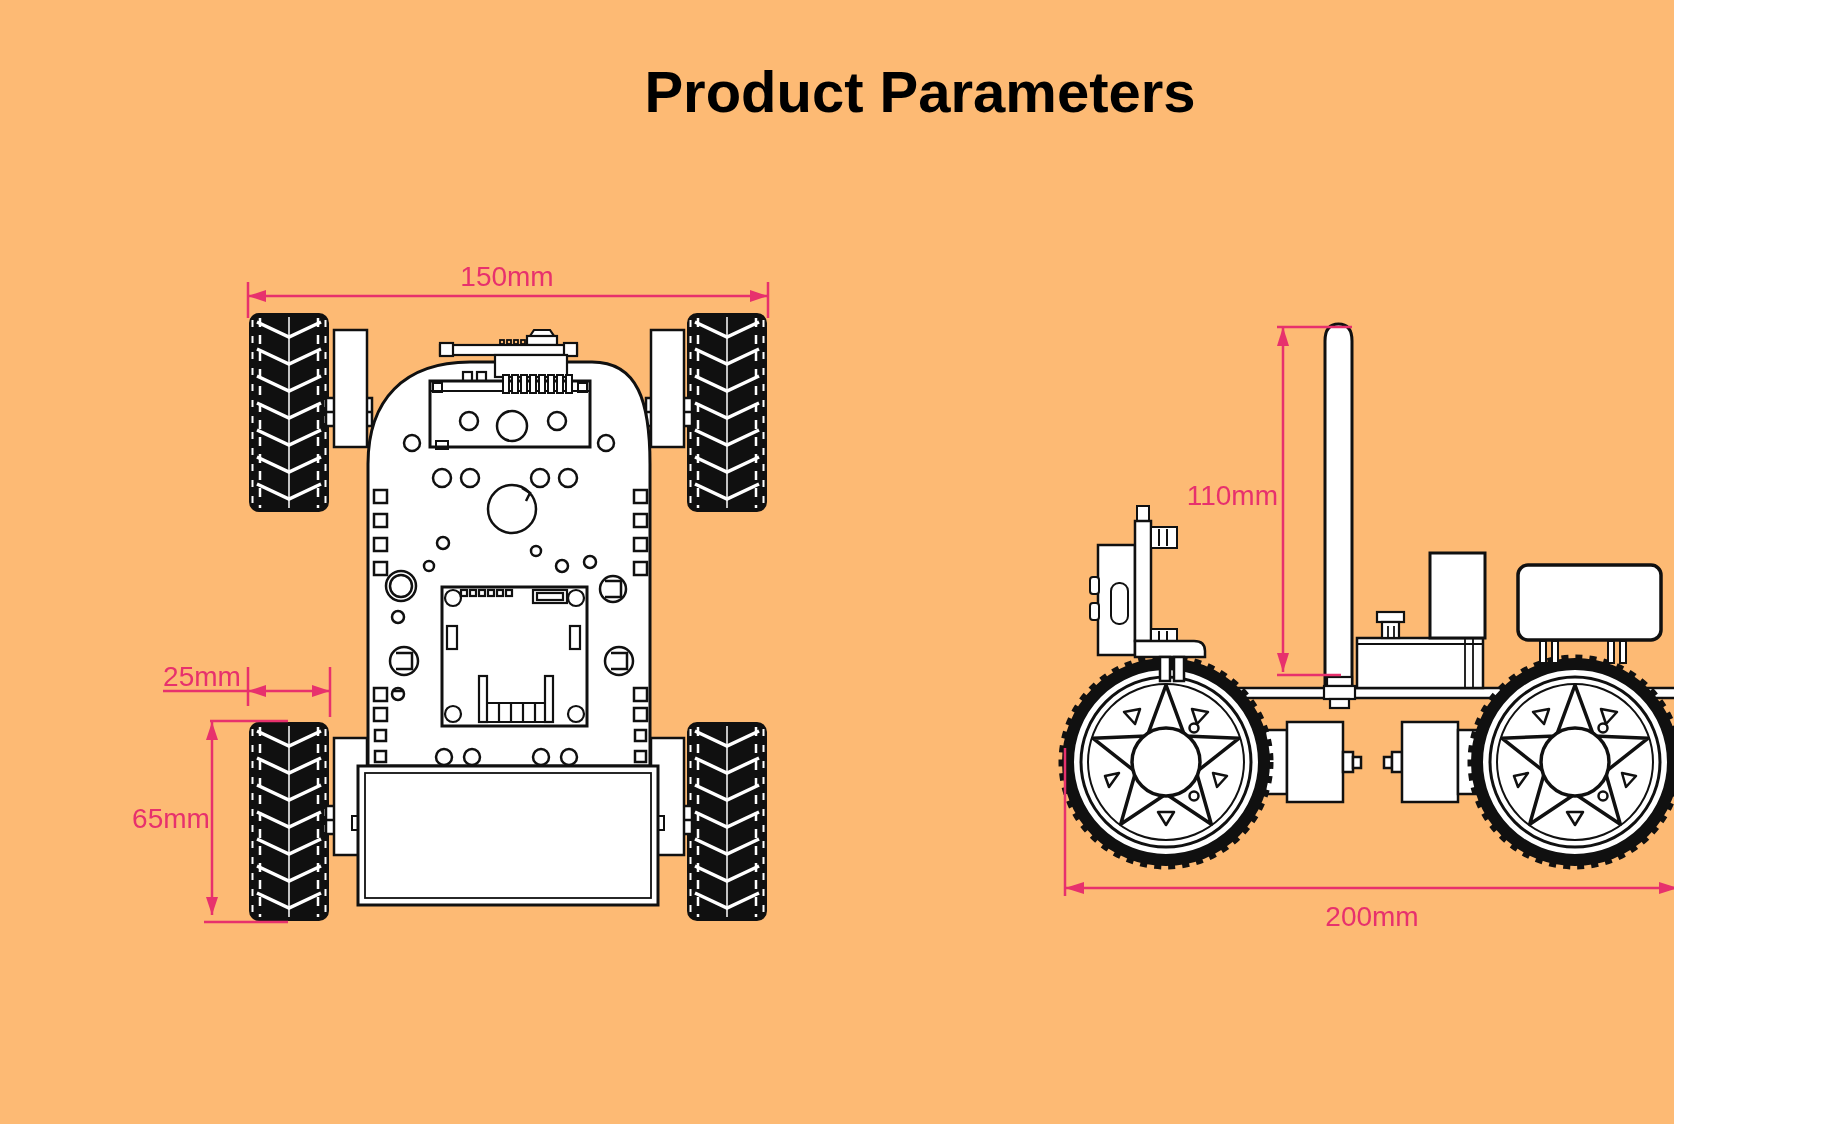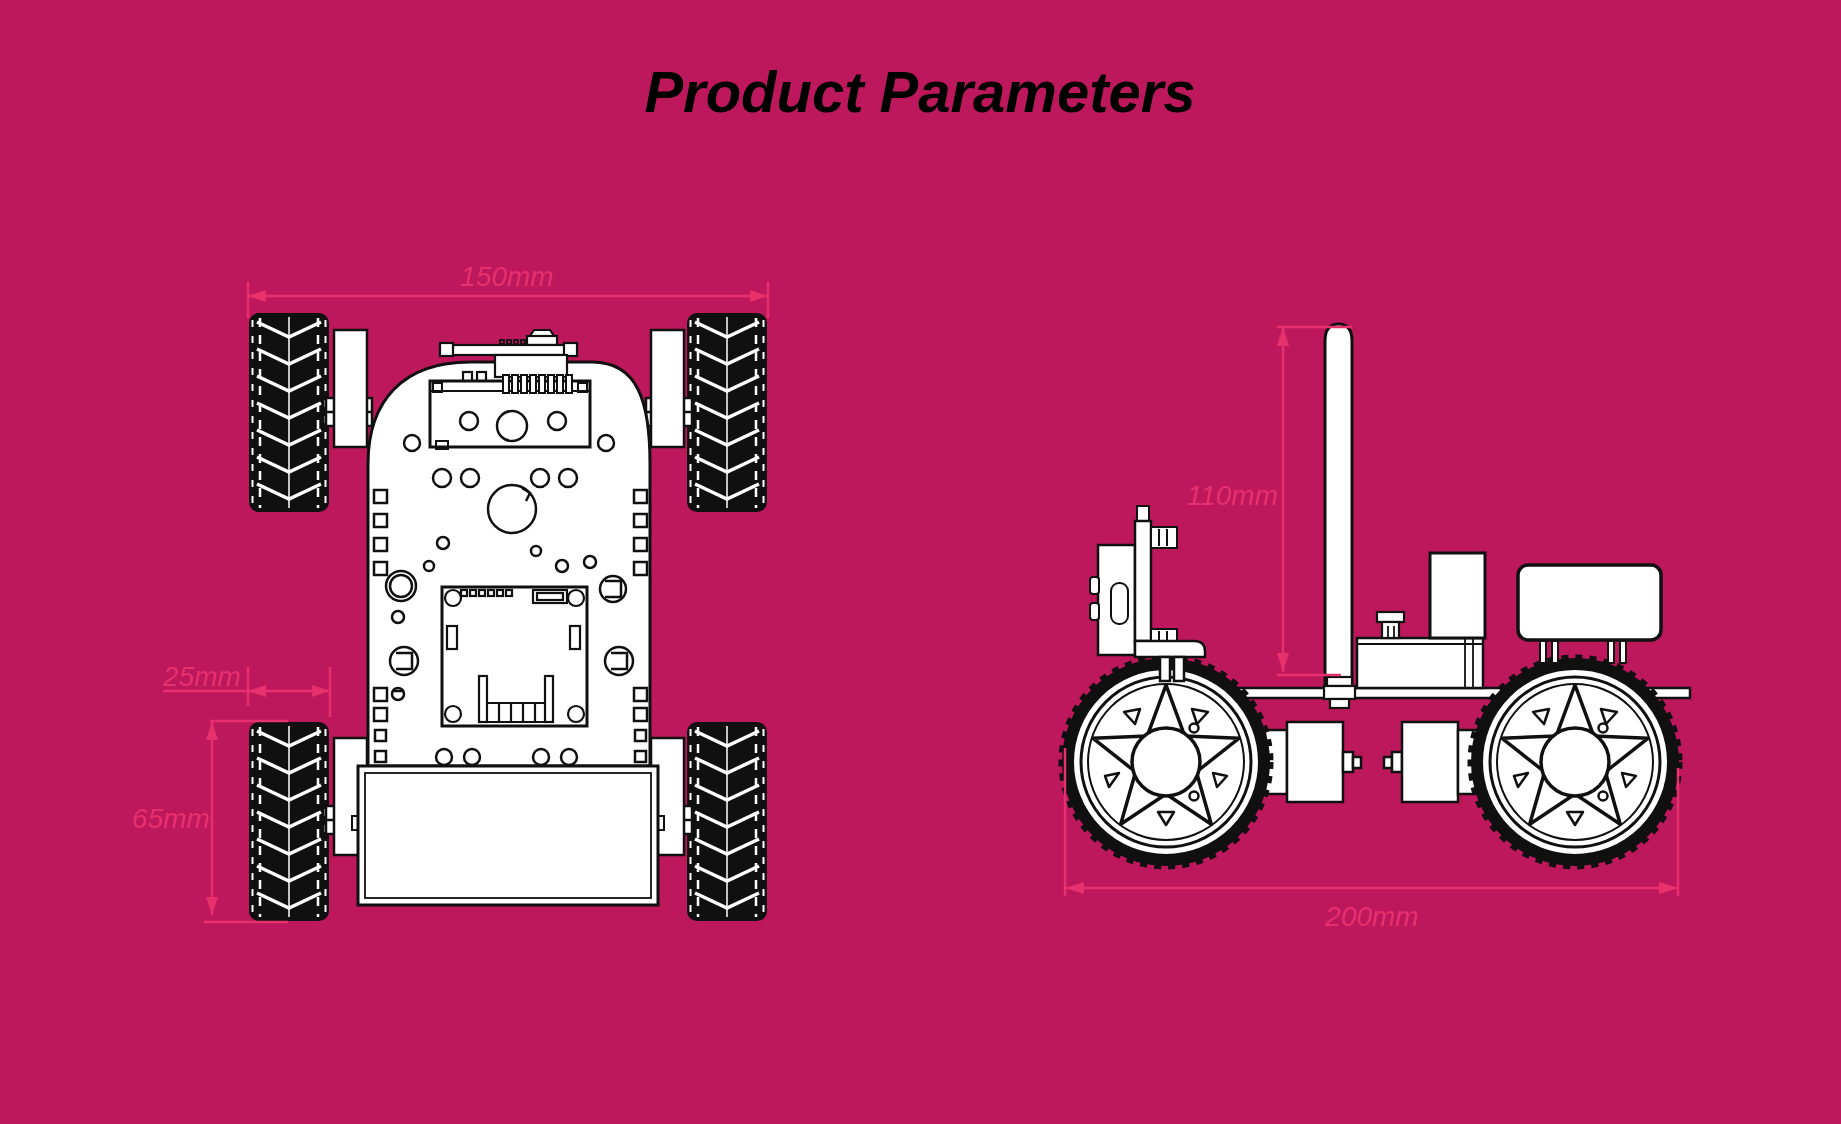--- a/index.html
+++ b/index.html
@@ -1,17 +1,17 @@
 <!DOCTYPE html>
 <html><head>
 <meta charset="utf-8">
 <style>
   html,body{margin:0;padding:0;background:#ffffff;}
   body{font-family:"Liberation Sans", sans-serif;}
-  .stage{position:relative;width:1841px;height:1124px;background:#be185d;overflow:hidden;font-style:italic;}
+  .stage{position:relative;width:1674px;height:1124px;background:#fdba74;overflow:hidden;}
   svg{position:absolute;left:0;top:0;}
   .title-text{font-family:"Liberation Sans",sans-serif;font-weight:bold;font-size:58px;fill:#000;}
   .dim-text{font-family:"Liberation Sans",sans-serif;font-size:28px;fill:#E7316D;}
   .ink{stroke:#101010;fill:none;}
   .inkf{stroke:#101010;fill:#ffffff;}
   .pink{stroke:#E7316D;fill:none;stroke-width:2.5;}
   .pinkf{fill:#E7316D;stroke:none;}
 </style>
 </head>
 <body>

